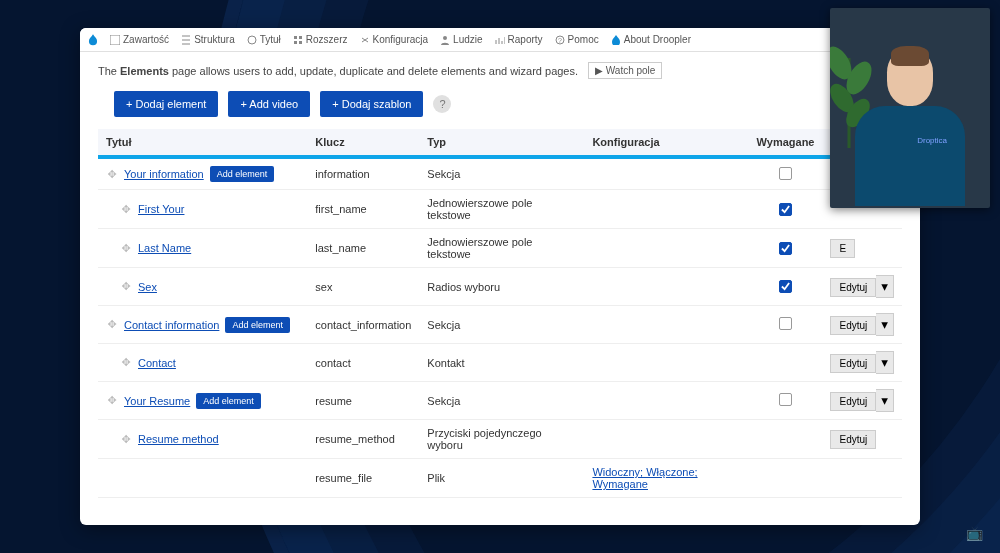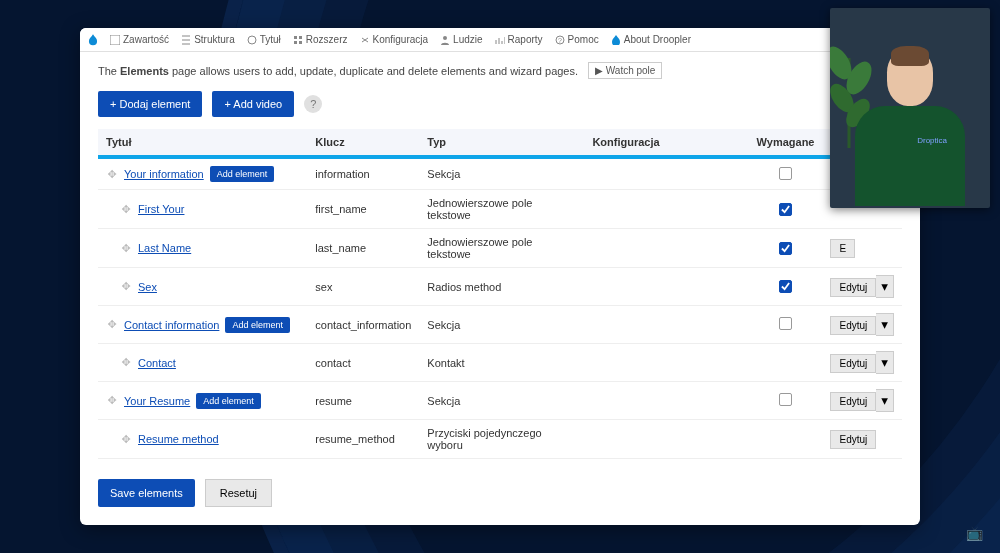--- a/index.html
+++ b/index.html
@@ -82,20 +82,21 @@
   border: 1px solid #ccc;
   padding: 2px 6px;
   font-size: 10px;
   color: #555;
   background:#fff;
   display:inline-flex;align-items:center;gap:3px;
 }
 .actions-row {
   display:flex;align-items:center;gap:10px;
   padding: 6px 18px 12px;
+  margin-left: 16px;
 }
 .btn-primary {
   background:#0d4db5;
   color:#fff;
   border:none;
   padding:7px 12px;
   font-size:11px;
   cursor:pointer;
   border-radius:2px;
 }
@@ -153,21 +154,21 @@
   border-radius:2px;
   overflow:hidden;
   box-shadow:0 2px 10px rgba(0,0,0,0.5);
   z-index:10;
   display:flex;align-items:flex-end;justify-content:center;
 }
 .speaker .plant{position:absolute;left:-6px;top:20px;width:50px;height:120px;}
 .speaker .person{width:110px;height:170px;position:relative;}
 .speaker .head{width:46px;height:56px;background:#e8c4a6;border-radius:40% 40% 45% 45%;margin:12px auto 0;position:relative;}
 .speaker .hair{position:absolute;top:-4px;left:4px;right:4px;height:20px;background:#6b4a33;border-radius:40% 40% 20% 20%;}
-.speaker .shirt{width:110px;height:100px;background:#14532d;border-radius:30px 30px 0 0;margin:0 auto;position:relative;}
+.speaker .shirt{width:110px;height:100px;background:#0c4a6e;border-radius:30px 30px 0 0;margin:0 auto;position:relative;}
 .speaker .logo{position:absolute;right:18px;top:30px;color:#7fa0ff;font-size:8px;}
 .corner-icon{
   position:absolute;right:16px;bottom:12px;color:#fff;opacity:0.8;font-size:14px;z-index:5;
 }
 </style>
 </head>
 <body>
 
 <div class="bg-pattern"></div>
 
@@ -263,20 +264,21 @@
   <div class="intro">
     <span>
       <span>The </span><b>Elements</b><span> page allows users to add, update, duplicate and delete elements and wizard pages.</span>
     </span>
     <span class="watch">▶ <span>Watch pole</span></span>
   </div>
 
   <div class="actions-row">
     <button class="btn-primary">+ Dodaj element</button>
     <button class="btn-primary">+ Add video</button>
+    <button class="btn-primary">+ Dodaj szablon</button>
     <span class="help-circle">?</span>
     <span class="show-weights">☐ <span>Pok</span></span>
   </div>
 
   <div class="table-wrap">
     <table>
       <thead>
         <tr>
           <th style="width:210px">Tytuł</th>
           <th style="width:110px">Klucz</th>
@@ -336,21 +338,21 @@
             <td style="white-space: nowrap;"><button class="op-btn">E</button></td>
           </tr>
           <tr>
             <td class="td-title">
               <span class="title-row indent1">
                 <span class="drag">✥</span>
                 <span class="title-link">Sex</span>
               </span>
             </td>
             <td>sex</td>
-            <td>Radios method</td>
+            <td>Radios wyboru</td>
             <td></td>
             <td style="text-align: center;"><span class="chk checked">
                 <svg width="9" height="9" viewBox="0 0 10 10">
                   <path d="M1 5l3 3 5-7" stroke="#fff" stroke-width="2" fill="none"></path>
                 </svg>
               </span></td>
             <td style="white-space: nowrap;"><button class="op-btn">Edytuj</button><button class="op-caret">▾</button></td>
           </tr>
           <tr>
             <td class="td-title">
@@ -411,24 +413,20 @@
             <td>resume_file</td>
             <td>Plik</td>
             <td><span class="cond-link">Widoczny; Włączone; Wymagane</span></td>
             <td style="text-align: center;"></td>
             <td style="white-space: nowrap;"></td>
           </tr>
         </tbody>
     </table>
   </div>
 
-  <div class="footer">
-    <button class="btn-primary">Save elements</button>
-    <button class="btn-secondary">Resetuj</button>
-  </div>
 </div>
 
 <div class="speaker">
   <svg class="plant" viewBox="0 0 50 120">
     <path d="M25 120 V30" stroke="#2a5a2a" stroke-width="3" fill="none"></path>
     <ellipse cx="15" cy="35" rx="10" ry="18" fill="#3a7a3a" transform="rotate(-30 15 35)"></ellipse>
     <ellipse cx="35" cy="50" rx="10" ry="18" fill="#3a7a3a" transform="rotate(30 35 50)"></ellipse>
     <ellipse cx="18" cy="70" rx="9" ry="16" fill="#2f6a2f" transform="rotate(-35 18 70)"></ellipse>
     <ellipse cx="34" cy="85" rx="9" ry="16" fill="#2f6a2f" transform="rotate(35 34 85)"></ellipse>
   </svg>

